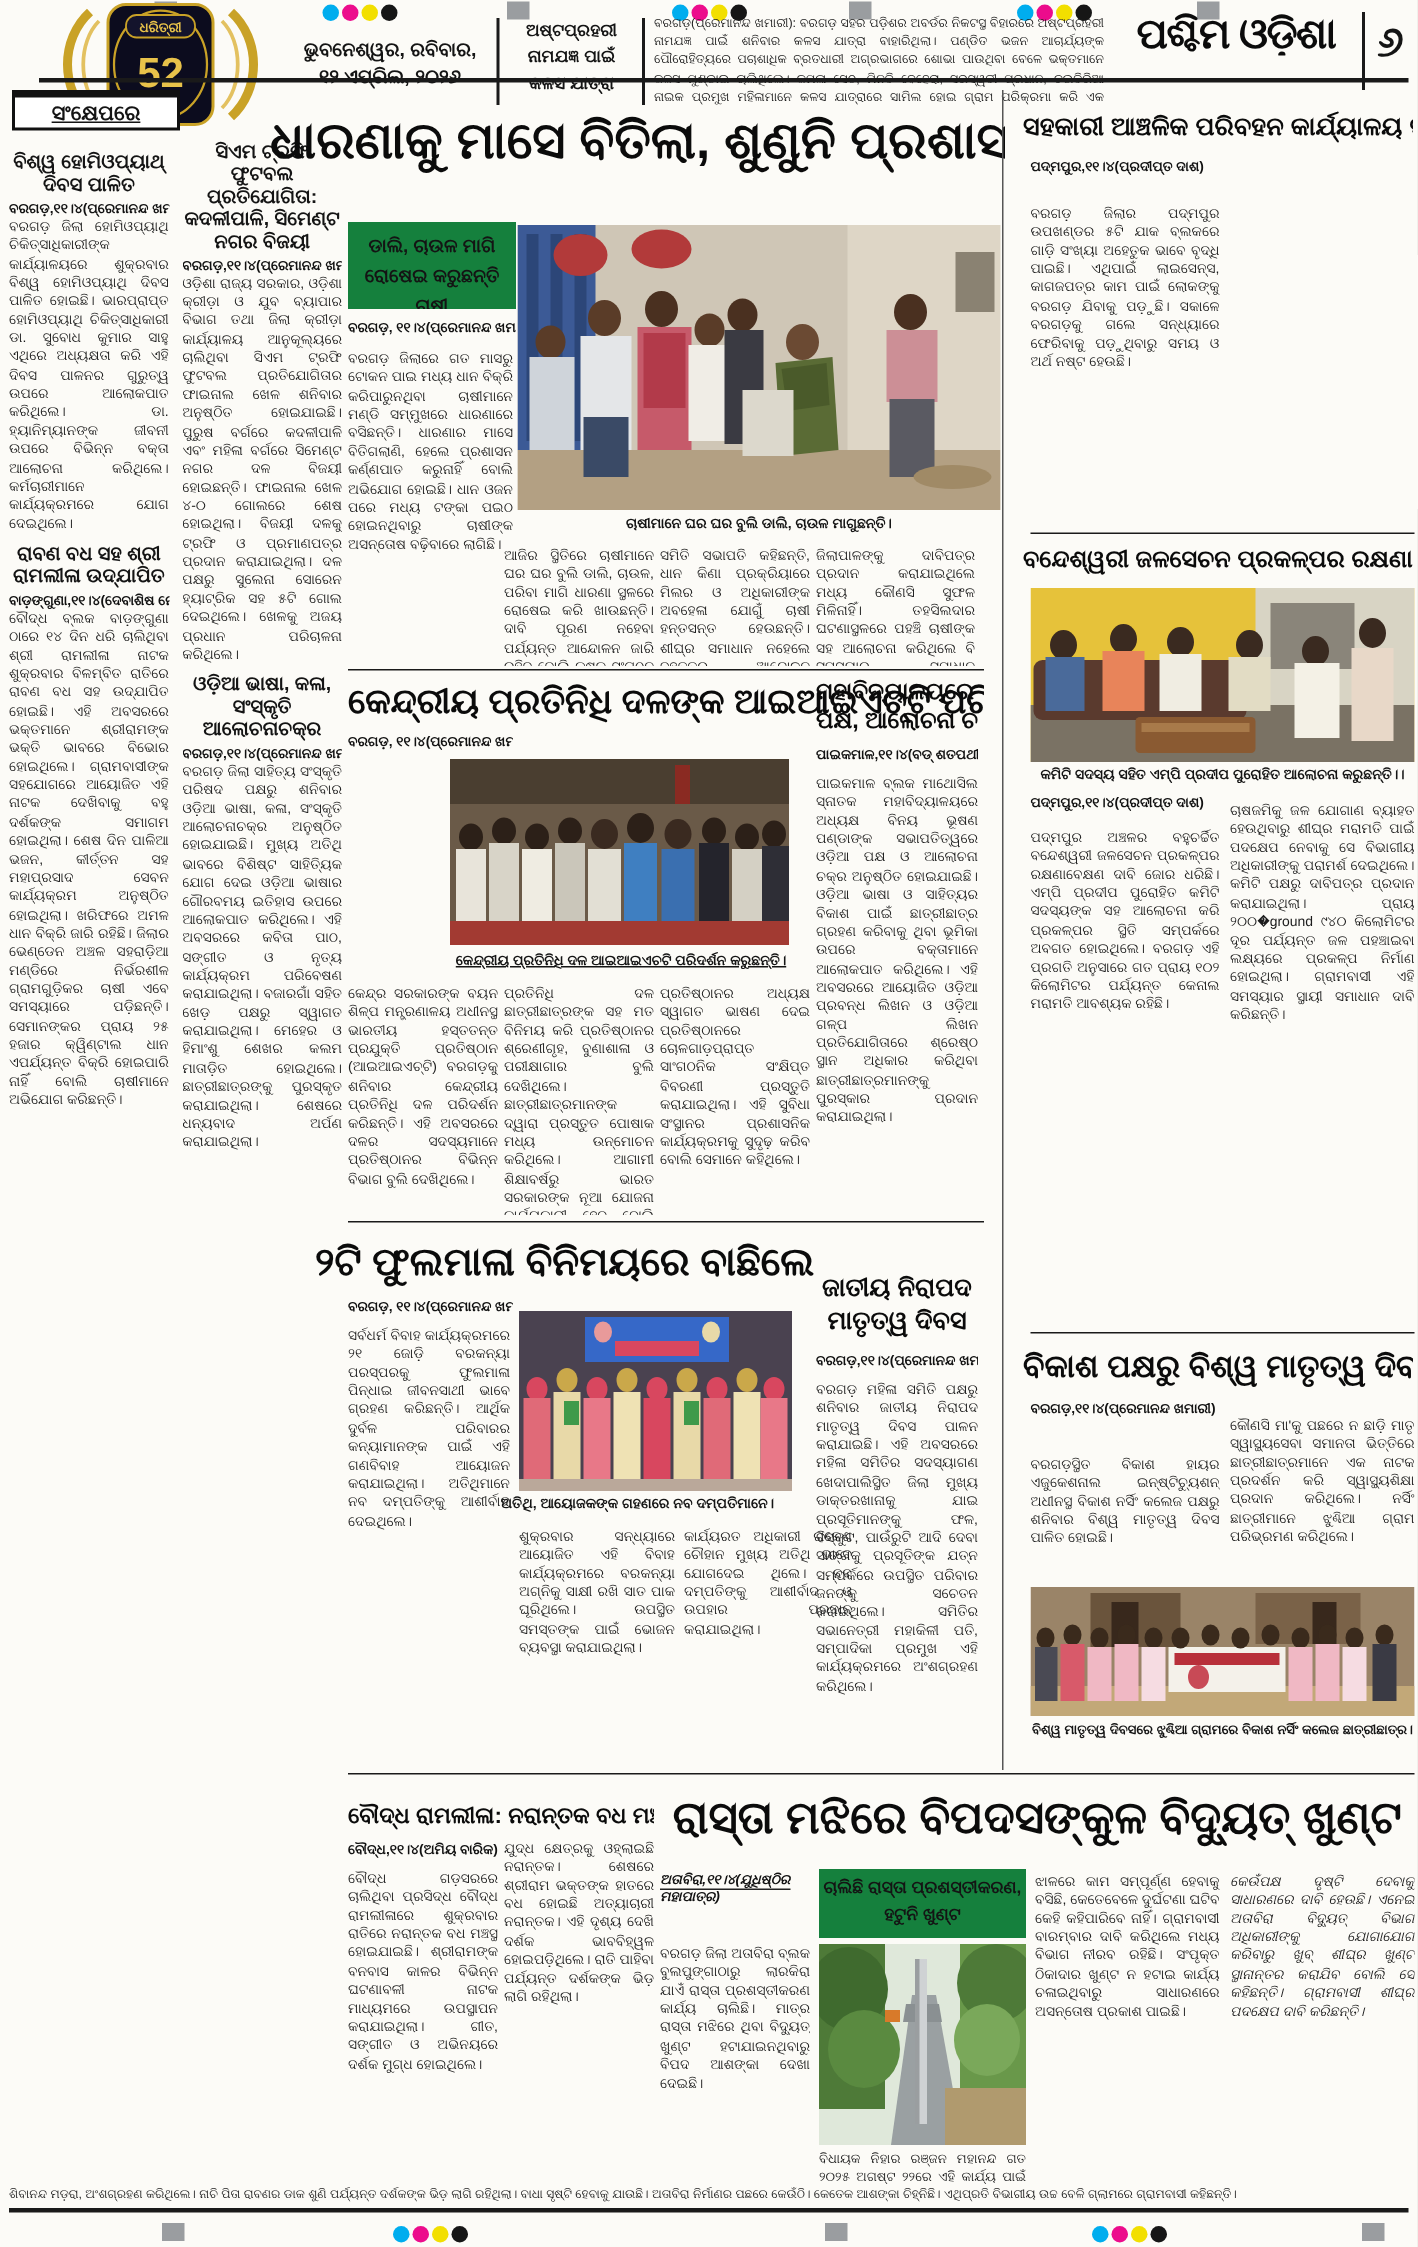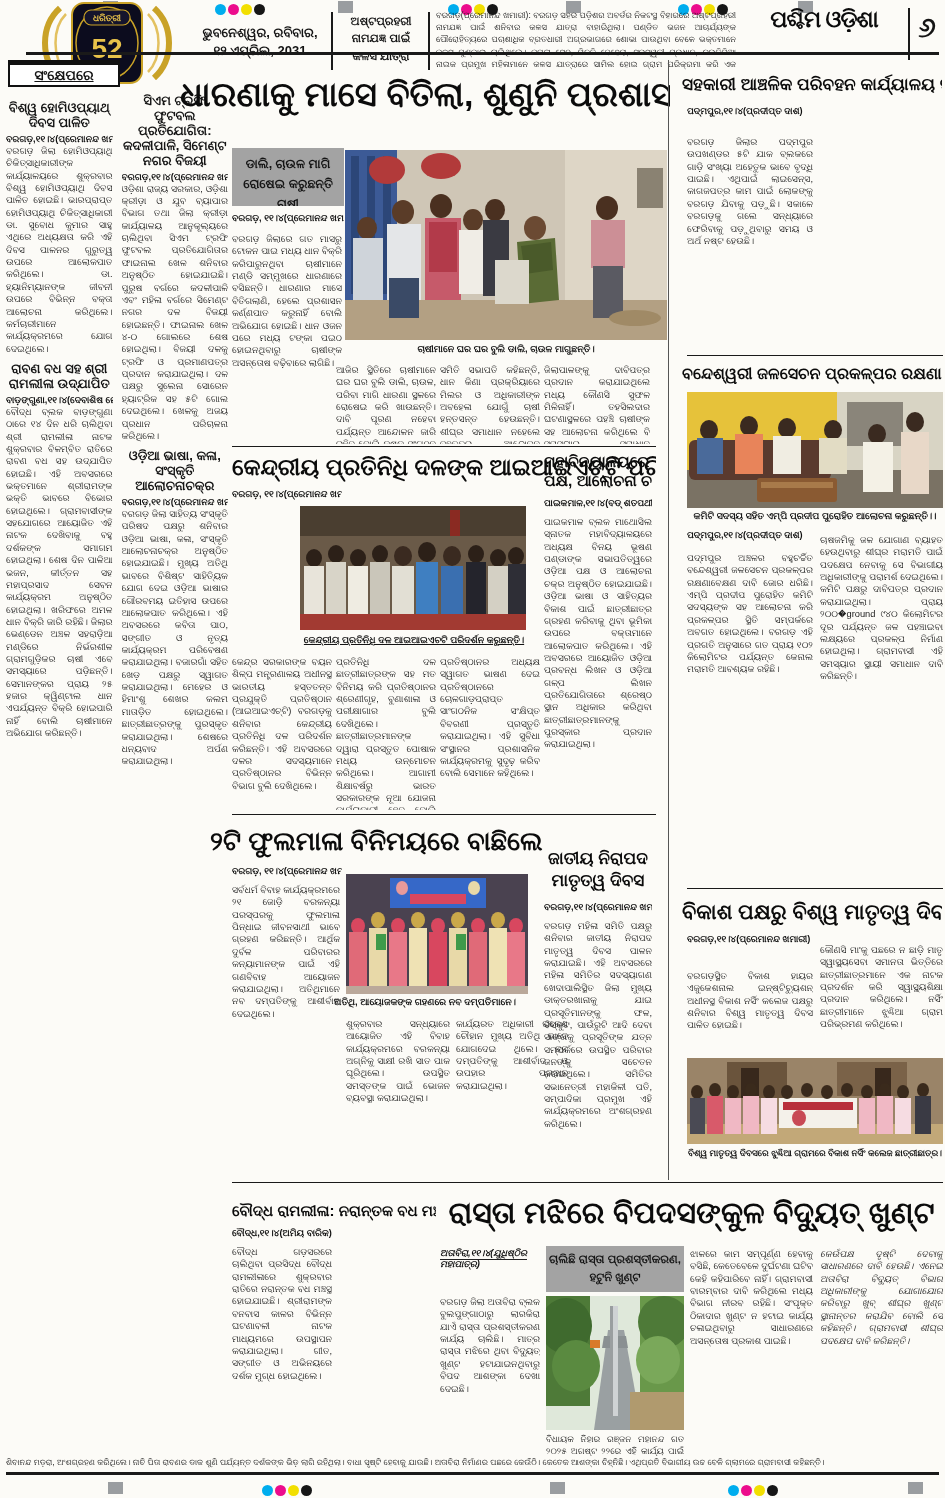--- a/index.html
+++ b/index.html
@@ -17,21 +17,21 @@
   .dateline {
     font-size:9.2px; font-weight:bold; color:#111;
     overflow:hidden; white-space:nowrap;
   }
   .dateline span { border-bottom:1px solid #222; padding-bottom:1px; }
   .caption { font-size:9.4px; font-weight:bold; text-align:center; overflow:hidden; white-space:nowrap; }
   .hl { font-weight:bold; color:#0b0b0b; text-align:center; white-space:nowrap; overflow:hidden; line-height:1.04; }
   .brief-title { font-size:13px; font-weight:bold; text-align:center; line-height:1.15; margin:7px 0 3px 0; }
   .rule-h { background:#1a1a1a; }
   .rule-v { background:#1a1a1a; }
-  .graybox { background:#a3a3a3; font-weight:bold; text-align:center; overflow:hidden; }
+  .graybox { background:#15803d; font-weight:bold; text-align:center; overflow:hidden; }
   .reg-dot { width:11px; height:11px; border-radius:50%; display:inline-block; margin-right:2px; }
   .reg-sq { width:15px; height:12px; display:inline-block; }
   .flow2 { column-count:2; column-gap:9px; overflow:hidden; }
   .sankshep {
     border:2px solid #111; border-top:5px solid #111;
     font-size:14px; font-weight:bold; text-align:center;
     padding-top:2px; background:#fff;
   }
   svg text { font-family:"Liberation Sans", sans-serif; }
 </style>
@@ -60,36 +60,36 @@
       <ellipse cx="81" cy="41" rx="31" ry="36" fill="none" stroke="#c9a227" stroke-width="1.5"></ellipse>
       <rect x="58" y="8" width="46" height="15" rx="7" fill="#14142c" stroke="#c9a227" stroke-width="1.2"></rect>
       <text x="81" y="19" text-anchor="middle" font-size="9" fill="#e8c24a" font-weight="bold">ଧରିତ୍ରୀ</text>
       <text x="81" y="56" text-anchor="middle" font-size="28" fill="#e8c24a" font-weight="bold">52</text>
       <text x="81" y="72" text-anchor="middle" font-size="9" fill="#d43a2a" font-weight="bold">Years</text>
     </svg>
   </div>
 
   <div class="abs" style="left:194px;top:24px;width:132px;text-align:center;font-weight:bold;font-size:13px;line-height:1.35;">
     <div>ଭୁବନେଶ୍ୱର, ରବିବାର,</div>
-    <div>୧୨ ଏପ୍ରିଲ, 2031</div>
+    <div>୧୨ ଏପ୍ରିଲ, ୨୦୨୬</div>
   </div>
 
   <div class="abs rule-v" style="left:331px;top:12px;width:1.5px;height:58px;"></div>
 
   <div class="abs" style="left:336px;top:13px;width:90px;text-align:center;font-weight:bold;font-size:11.5px;line-height:1.5;">
     <div>ଅଷ୍ଟପ୍ରହରୀ</div>
     <div>ନାମଯଜ୍ଞ ପାଇଁ</div>
     <div>କଳସ ଯାତ୍ରା</div>
   </div>
 
   <div class="abs rule-v" style="left:428px;top:12px;width:1.5px;height:58px;"></div>
 
   <div class="abs body-text" style="left:436px;top:9px;width:300px;height:62px;font-size:8.4px;line-height:1.45;">ବରଗଡ଼(ପ୍ରେମାନନ୍ଦ ଖମାରୀ): ବରଗଡ଼ ସହର ପଡ଼ିଶର ଅବର୍ଡର ନିକଟସ୍ଥ ବିହାରରେ ଅଷ୍ଟପ୍ରହରୀ ନାମଯଜ୍ଞ ପାଇଁ ଶନିବାର କଳସ ଯାତ୍ରା ବାହାରିଥିଲା। ପଣ୍ଡିତ ଭଜନ ଆଚାର୍ଯ୍ୟଙ୍କ ପୌରୋହିତ୍ୟରେ ପଚାଶାଧିକ ବ୍ରତଧାରୀ ଅଗ୍ରଭାଗରେ ଶୋଭା ପାଉଥିବା ବେଳେ ଭକ୍ତମାନେ କଳସ ମୁଣ୍ଡାଇ ଚାଲିଥିଲେ। କମଳା ସେଠ, ମିନତି ବେହେରା, ସରସ୍ୱତୀ ପ୍ରଧାନ, ଚଉତିରିଆ ନାଇକ ପ୍ରମୁଖ ମହିଳାମାନେ କଳସ ଯାତ୍ରାରେ ସାମିଲ ହୋଇ ଗ୍ରାମ ପରିକ୍ରମା କରି ଏକ ଗୋଠଯାତ୍ରାରେ କଳସ ଆଣି ନାମଯଜ୍ଞ ମଣ୍ଡପରେ ସ୍ଥାପନ କରିଥିଲେ।</div>
 
-  <div class="abs hl" style="left:742px;top:8px;width:164px;font-size:23px;letter-spacing:-1px;">ପଶ୍ଚିମ ଓଡ଼ିଶା</div>
+  <div class="abs hl" style="left:742px;top:8px;width:164px;font-size:28px;letter-spacing:-1px;">ପଶ୍ଚିମ ଓଡ଼ିଶା</div>
 
   <div class="abs rule-v" style="left:908px;top:8px;width:1.5px;height:52px;"></div>
   <div class="abs" style="left:912px;top:12px;width:30px;font-size:28px;font-weight:bold;text-align:center;">୬</div>
 
   <div class="abs rule-h" style="left:26px;top:52px;width:913px;height:3px;"></div>
 
   <div class="abs sankshep" style="left:8px;top:60px;width:112px;height:27px;text-decoration:underline;">
     <span>ସଂକ୍ଷେପରେ</span>
   </div>
 
@@ -339,20 +339,21 @@
         <rect x="228" y="38" width="16" height="38" fill="#3a3a44"></rect>
     </svg>
   </div>
   <div class="abs caption" style="left:687px;top:1148px;width:256px;font-size:8.8px;">ବିଶ୍ୱ ମାତୃତ୍ୱ ଦିବସରେ ଝୁଣ୍ଢିଆ ଗ୍ରାମରେ ବିକାଶ ନର୍ସିଂ କଲେଜ ଛାତ୍ରୀଛାତ୍ର।</div>
 
   <div class="abs rule-h" style="left:232px;top:1182px;width:711px;height:1px;"></div>
 
   <div class="abs hl" style="left:232px;top:1198px;width:204px;height:26px;font-size:15px;line-height:26px;text-align:left;">ବୌଦ୍ଧ ରାମଲୀଳା: ନରାନ୍ତକ ବଧ ମଞ୍ଚସ୍ଥ</div>
   <div class="abs dateline" style="left:232px;top:1228px;width:104px;"><span>ବୌଦ୍ଧ,୧୧।୪(ଅମିୟ ବାରିକ)</span></div>
   <div class="abs body-text" style="left:232px;top:1246px;width:100px;height:208px;">ବୌଦ୍ଧ ଗଡ଼ସରରେ ଚାଲିଥିବା ପ୍ରସିଦ୍ଧ ବୌଦ୍ଧ ରାମଲୀଳାରେ ଶୁକ୍ରବାର ରାତିରେ ନରାନ୍ତକ ବଧ ମଞ୍ଚସ୍ଥ ହୋଇଯାଇଛି। ଶ୍ରୀରାମଙ୍କ ବନବାସ କାଳର ବିଭିନ୍ନ ଘଟଣାବଳୀ ନାଟକ ମାଧ୍ୟମରେ ଉପସ୍ଥାପନ କରାଯାଇଥିଲା। ଗୀତ, ସଙ୍ଗୀତ ଓ ଅଭିନୟରେ ଦର୍ଶକ ମୁଗ୍ଧ ହୋଇଥିଲେ।</div>
+  <div class="abs body-text" style="left:336px;top:1226px;width:100px;height:228px;">ଯୁଦ୍ଧ କ୍ଷେତ୍ରକୁ ଓହ୍ଲାଇଛି ନରାନ୍ତକ। ଶେଷରେ ଶ୍ରୀରାମ ଭକ୍ତଙ୍କ ହାତରେ ବଧ ହୋଇଛି ଅତ୍ୟାଚାରୀ ନରାନ୍ତକ। ଏହି ଦୃଶ୍ୟ ଦେଖି ଦର୍ଶକ ଭାବବିହ୍ୱଳ ହୋଇପଡ଼ିଥିଲେ। ରାତି ପାହିବା ପର୍ଯ୍ୟନ୍ତ ଦର୍ଶକଙ୍କ ଭିଡ଼ ଲାଗି ରହିଥିଲା।</div>
 
   <div class="abs hl" style="left:440px;top:1188px;width:503px;height:50px;font-size:30px;line-height:50px;">ରାସ୍ତା ମଝିରେ ବିପଦସଙ୍କୁଳ ବିଦ୍ୟୁତ୍ ଖୁଣ୍ଟ</div>
   <div class="abs dateline" style="left:440px;top:1248px;width:102px;white-space:normal;font-style:italic;"><span>ଅତାବିରା,୧୧।୪(ଯୁଧିଷ୍ଠିର ମହାପାତ୍ର)</span></div>
   <div class="abs graybox" style="left:546px;top:1246px;width:138px;height:46px;font-size:11.5px;line-height:1.6;padding-top:4px;">
     <div>ଚାଲିଛି ରାସ୍ତା ପ୍ରଶସ୍ତୀକରଣ,</div>
     <div>ହଟୁନି ଖୁଣ୍ଟ</div>
   </div>
 
   <div class="abs" style="left:546px;top:1296px;width:138px;height:134px;">
     <svg width="138" height="134" viewBox="0 0 138 134" preserveAspectRatio="none">

